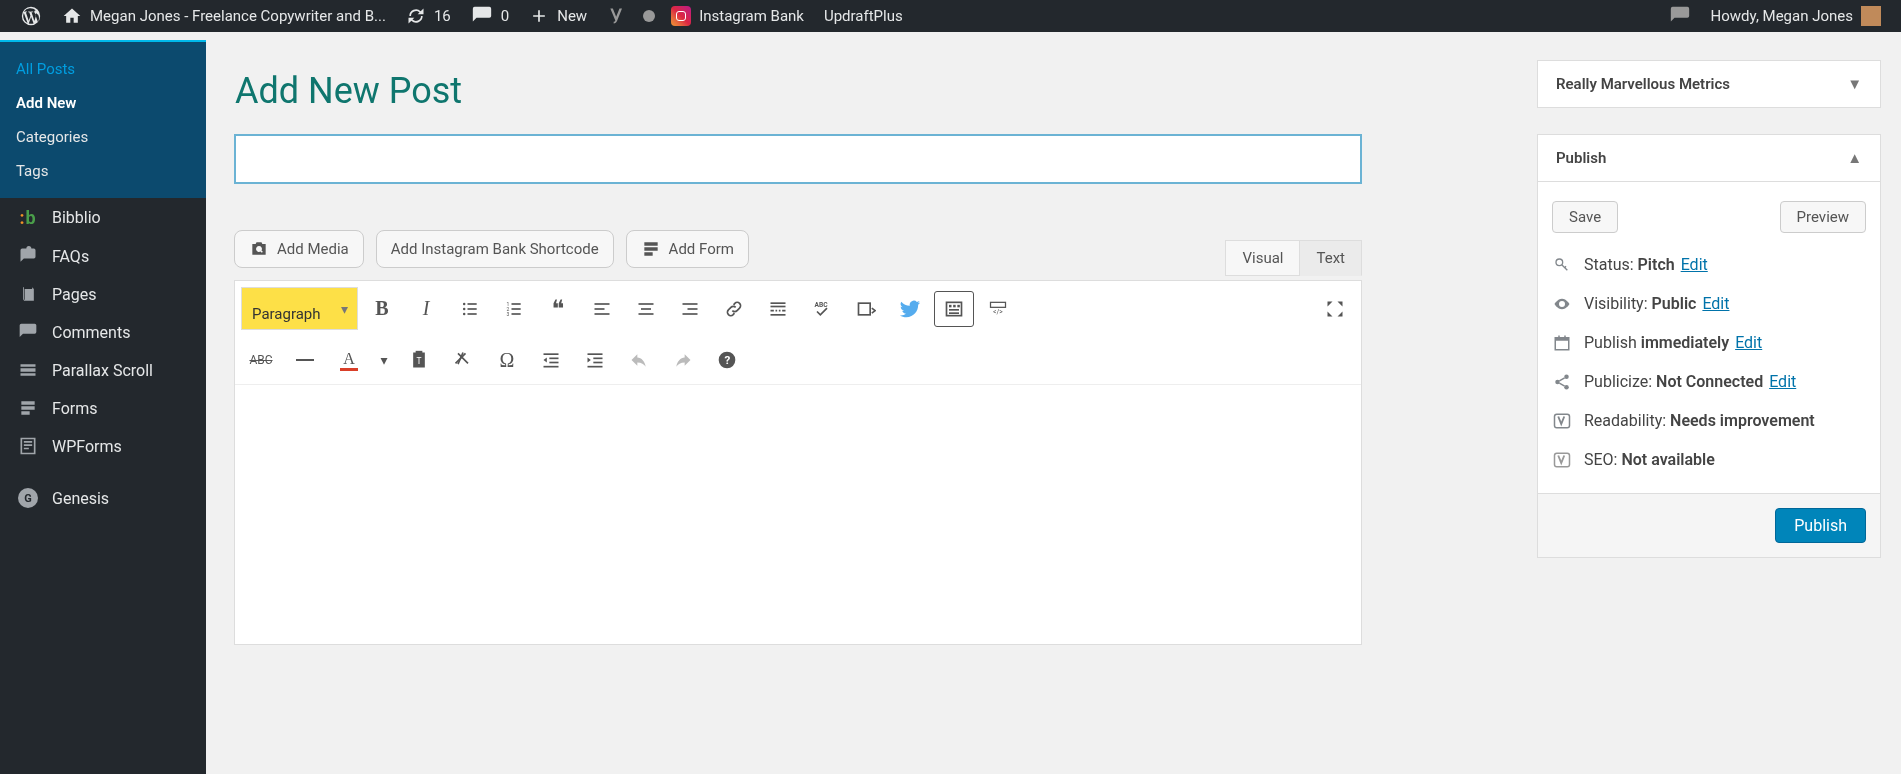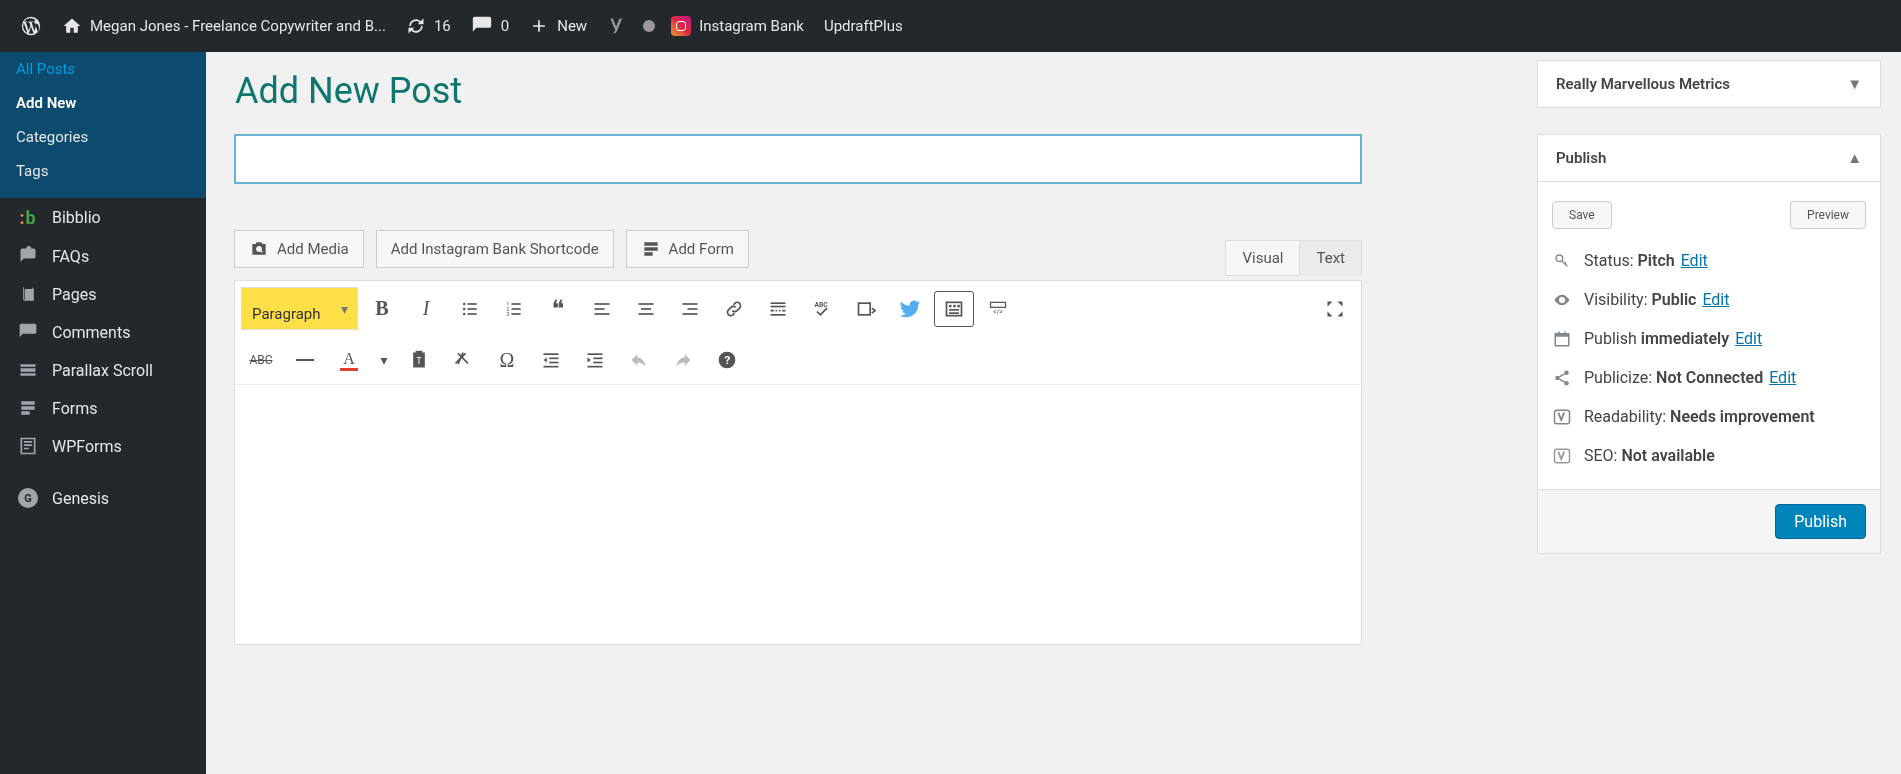--- a/index.html
+++ b/index.html
@@ -1,51 +1,51 @@
 <!DOCTYPE html>
 <html><head>
   <meta charset="utf-8">
   <style>
     *{margin:0;padding:0;box-sizing:border-box;font-family:-apple-system,BlinkMacSystemFont,"Segoe UI",Roboto,Helvetica,Arial,sans-serif}
     body{background:#f1f1f1;color:#444;font-size:14px}
-    .toolbar{position:fixed;top:0;left:0;right:0;height:52px;background:#23282d;display:flex;align-items:center;justify-content:space-between;color:#e5e7e8;z-index:10;padding:0 10px}
+    .toolbar{position:fixed;top:0;left:0;right:0;height:32px;background:#23282d;display:flex;align-items:center;justify-content:space-between;color:#e5e7e8;z-index:10;padding:0 10px}
     .toolbar-left,.toolbar-right{display:flex;align-items:center;height:100%}
     .toolbar-item{display:flex;align-items:center;gap:8px;padding:0 10px;height:100%;cursor:pointer;color:#e5e7e8;font-size:15px}
     .sidebar{position:fixed;left:0;top:40px;bottom:0;width:206px;background:#23282d;color:#e5e7e8}
     .sidebar-sub{background:#0c4a6e;padding:10px 0;border-top:2px solid #00b9eb}
     .sidebar-item{display:flex;align-items:center;padding:9px 16px;font-size:16px;cursor:pointer;color:#e5e7e8;gap:12px}
     .sidebar-item.sub{font-size:15px;padding:8px 16px}
     .sidebar-item.active{color:#fff;font-weight:600}
     .sidebar-item.active-blue{color:#009ee0}
     .icon-wrap{width:24px;display:flex;align-items:center;justify-content:center;color:#a0a5aa}
     .content{margin-left:206px;padding-top:40px}
     .main{padding:20px 28px;max-width:1184px;float:left;width:calc(100% - 380px)}
     .page-title{font-size:36px;font-weight:400;color:#0f766e;margin:10px 1px 22px}
     .title-input{width:100%;padding:10px 16px;font-size:20px;border:2px solid #6bb3d4;background:#fff;outline:none;height:50px}
     .editor-buttons{display:flex;gap:12px;margin-top:46px}
-    .wp-button{background:#f7f7f7;border:1px solid #ccc;border-radius:0;padding:8px 14px;font-size:15px;display:flex;align-items:center;gap:8px;cursor:pointer;color:#555}
+    .wp-button{background:#f7f7f7;border:1px solid #ccc;border-radius:8px;padding:8px 14px;font-size:15px;display:flex;align-items:center;gap:8px;cursor:pointer;color:#555}
     .editor{border:1px solid #ddd;background:#fff;margin-top:8px;position:relative}
     .editor-tabs{position:absolute;top:-40px;right:0;display:flex}
     .editor-tab{padding:8px 16px;border:1px solid #ddd;background:#f7f7f7;cursor:pointer;font-size:15px;color:#555}
     .editor-tab.active{background:#ebebeb;border-bottom-color:#ebebeb}
     .editor-tab + .editor-tab{border-left:none}
     .editor-toolbar{background:#fff;padding:6px;display:flex;align-items:center;gap:4px;flex-wrap:wrap}
     .format-select{border:1px solid #ddd;background:#fde047;padding:17px 36px 6px 10px;font-size:15px;cursor:pointer;appearance:none;-webkit-appearance:none;position:relative;color:#333}
     .select-wrap{position:relative;display:inline-block}
     .select-wrap::after{content:"▾";position:absolute;right:10px;top:50%;transform:translateY(-50%);color:#777;font-size:14px;pointer-events:none}
     .ed-btn{width:40px;height:36px;display:flex;align-items:center;justify-content:center;cursor:pointer;border-radius:3px;color:#555}
     .ed-btn.is-active{border:1px solid #555}
     .ed-btn.disabled{color:#bbb}
     .editor-content{min-height:260px;background:#fff;border-top:1px solid #eee}
     .rightcol{float:right;width:364px;padding:20px 20px 20px 0}
     .postbox{background:#fff;border:1px solid #ddd;margin-bottom:26px}
     .postbox-header{padding:14px 18px;font-size:15px;font-weight:600;display:flex;justify-content:space-between;align-items:center;cursor:pointer}
     .postbox-body{border-top:1px solid #ddd;padding:14px}
     .postbox-actions{display:flex;justify-content:space-between;padding:5px 0 12px}
-    .link-btn{background:#f7f7f7;border:1px solid #ccc;border-radius:4px;padding:6px 16px;font-size:12px;cursor:pointer;color:#555}
+    .link-btn{background:#f7f7f7;border:1px solid #ccc;border-radius:4px;padding:6px 16px;font-size:15px;cursor:pointer;color:#555}
     .pub-row{display:flex;align-items:center;gap:12px;padding:10px 0;font-size:16px;color:#444}
     .pub-row .icn{width:20px;color:#82878c;display:flex;justify-content:center}
     .edit-link{color:#0073aa;text-decoration:underline;cursor:pointer;margin-left:6px}
     .b{font-weight:600}
     .postbox-footer{background:#f5f5f5;border-top:1px solid #ddd;padding:14px;display:flex;justify-content:flex-end}
     .btn-publish{background:#0085ba;border:1px solid #006799;color:#fff;font-size:16px;padding:7px 18px;border-radius:4px;cursor:pointer}
     .clr{clear:both}
     svg{fill:currentColor}
     .twitter{color:#55acee}
     .yoast-r{color:#d93f29}
@@ -97,20 +97,31 @@
     <div class="toolbar-item">
       <span style="width:20px;height:20px;background:linear-gradient(45deg,#f09433,#e6683c,#dc2743,#cc2366,#bc1888);border-radius:4px;display:flex;align-items:center;justify-content:center">
           <span style="width:10px;height:10px;border:1.5px solid white;border-radius:3px"></span>
         </span>
       <span>Instagram Bank</span>
     </div>
     <div class="toolbar-item">
       <span>UpdraftPlus</span>
     </div>
   </div>
+  <div class="toolbar-right">
+    <div class="toolbar-item">
+      <svg width="22" height="22" viewBox="0 0 24 24" style="color:#999">
+          <path d="M20 2H4a2 2 0 0 0-2 2v14l4-4h14a2 2 0 0 0 2-2V4a2 2 0 0 0-2-2z"></path>
+        </svg>
+    </div>
+    <div class="toolbar-item">
+      <span>Howdy, Megan Jones</span>
+      <span class="avatar"></span>
+    </div>
+  </div>
 </div>
 
 <div class="sidebar">
   <div class="sidebar-sub">
     <div class="sidebar-item sub active-blue">All Posts</div>
     <div class="sidebar-item sub active">Add New</div>
     <div class="sidebar-item sub">Categories</div>
     <div class="sidebar-item sub">Tags</div>
   </div>
   <div class="sidebar-item">

